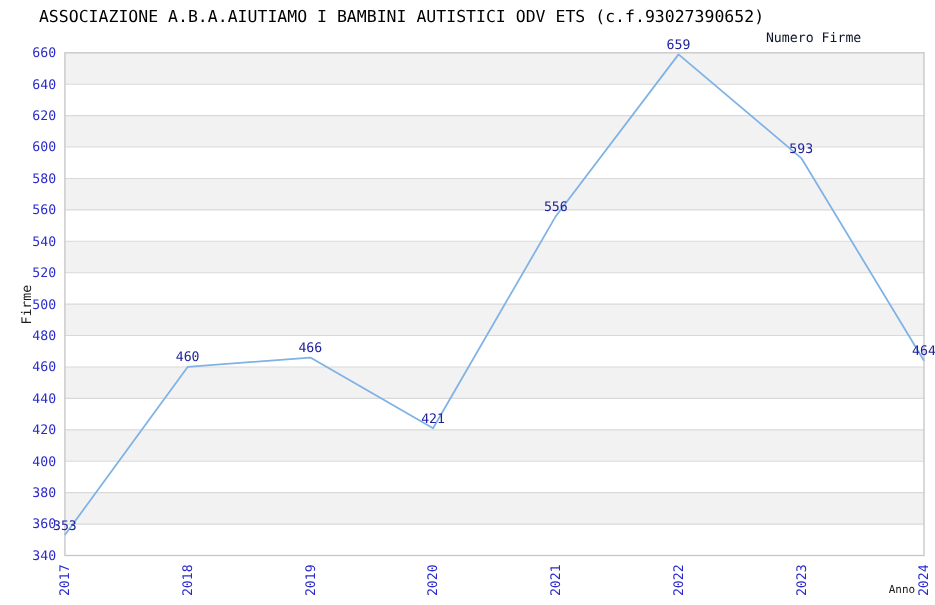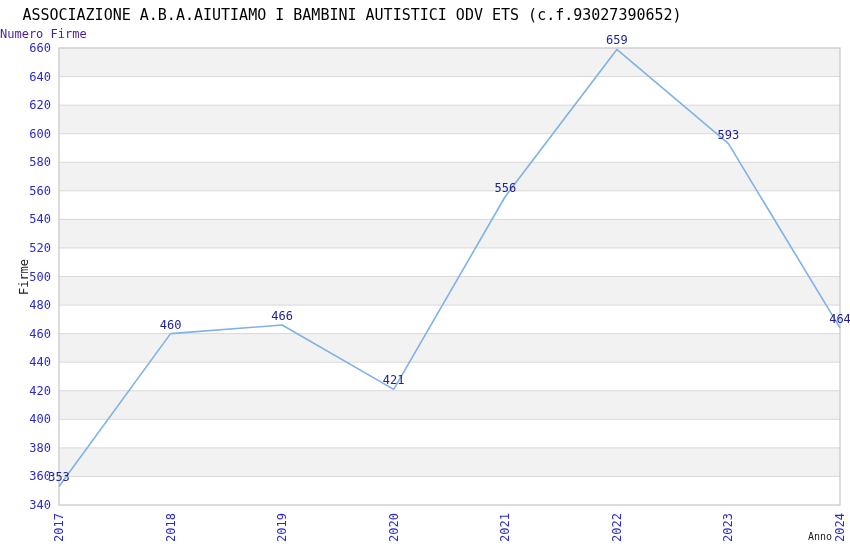--- a/index.html
+++ b/index.html
@@ -5,31 +5,31 @@
   html,body { margin:0; padding:0; background:#ffffff; }
   .canvas {
     position:relative;
     width:850px; height:550px;
     background:#ffffff;
     overflow:hidden;
     font-family:"DejaVu Sans Mono", monospace;
   }
   .canvas svg { position:absolute; left:0; top:0; font-family:"DejaVu Sans Mono", monospace; }
   .title {
-    position:absolute; left:3px; top:7px; width:698px;
+    position:absolute; left:16px; top:7px; width:698px;
     text-align:center;
     font-size:15px; line-height:16px;
     color:#000000;
     white-space:nowrap;
   }
   .subtitle {
     position:absolute; left:0; top:28px; width:783px;
-    text-align:left;
+    text-align:right;
     font-size:12px; line-height:13px;
-    color:#4c1d95;
+    color:#0f172a;
   }
   .ylabel {
     position:absolute; left:24px; top:277px;
     transform:translate(-50%,-50%) rotate(-90deg);
     font-size:12px;
     color:#1a1a1a;
     white-space:nowrap;
   }
   .xlabel {
     position:absolute; right:18px; top:531px;

